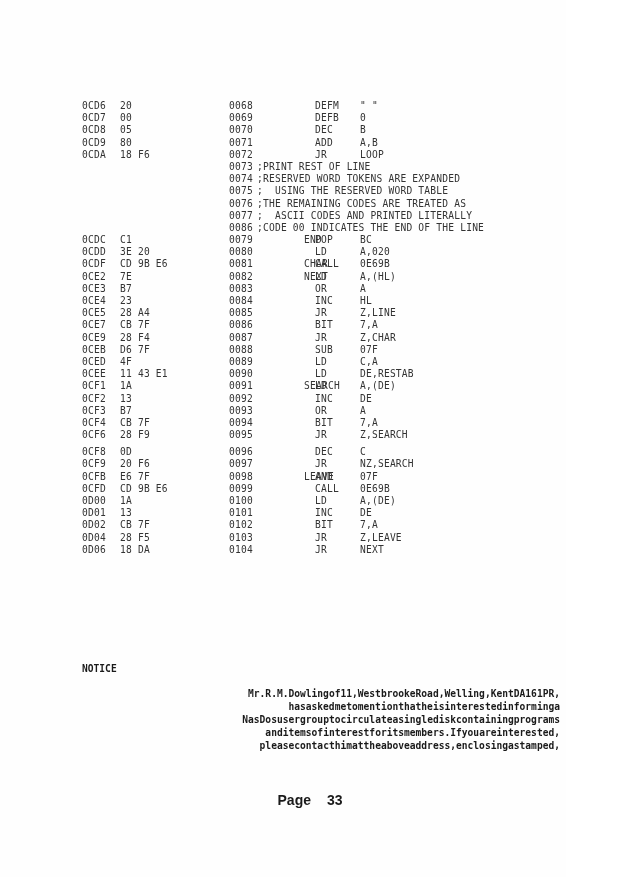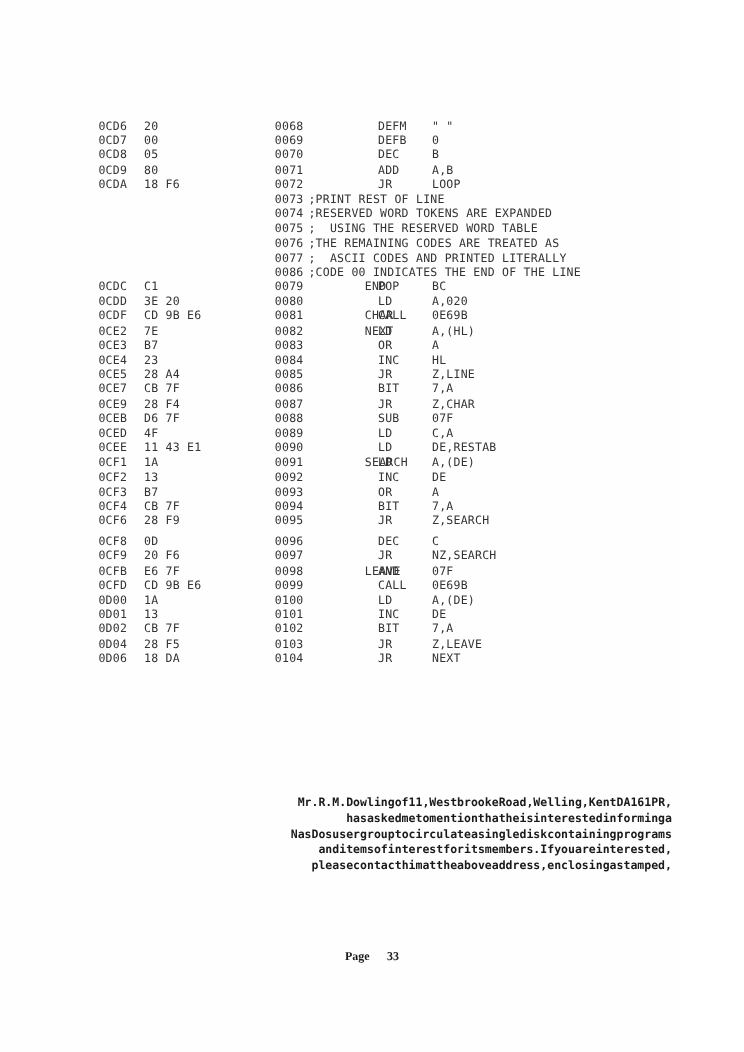--- a/index.html
+++ b/index.html
@@ -13,21 +13,21 @@
   .c-bytes { left: 38px; }
   .c-line { left: 147px; }
   .c-label { left: 182px; margin-left: 40px; }
   .c-op { left: 233px; }
   .c-arg { left: 278px; }
   .c-comment { left: 175px; }
   .notice { position: absolute; left: 82px; top: 663px; width: 478px; font-family: "DejaVu Sans Mono", monospace; font-weight: bold; font-size: 9.6px; color: #1a1a1a; }
   .notice-title { margin-bottom: 13px; }
   .notice-body p { margin: 0; line-height: 13px; text-align: justify; text-align-last: justify; white-space: nowrap; display: flex; justify-content: flex-end; }
   .notice-body p.last { text-align-last: left; justify-content: flex-start; }
-  .footer { position: absolute; left: 0; width: 620px; top: 792px; text-align: center; font-family: Liberation Serif, serif; font-weight: bold; font-size: 10px; color: #1a1a1a; }
+  .footer { position: absolute; left: 0; width: 620px; top: 792px; text-align: center; font-family: Liberation Sans, sans-serif; font-weight: bold; font-size: 14px; color: #1a1a1a; }
   .footer span { margin: 0 6px; }
 </style>
 </head>
 <body>
 
 <div class="page">
 
   <div class="listing">
 
     <div class="row">
@@ -301,20 +301,21 @@
       <span class="c-addr">0D06</span>
       <span class="c-bytes">18 DA</span>
       <span class="c-line">0104</span>
       <span class="c-label"></span>
       <span class="c-op">JR</span>
       <span class="c-arg">NEXT</span>
     </div>
   </div>
 
   <div class="notice">
+    <div class="notice-title">NOTICE</div>
     <div class="notice-body">
       <p>
           <span>Mr.</span>
           <span>R.M.</span>
           <span>Dowling</span>
           <span>of</span>
           <span>11,</span>
           <span>Westbrooke</span>
           <span>Road,</span>
           <span>Welling,</span>

